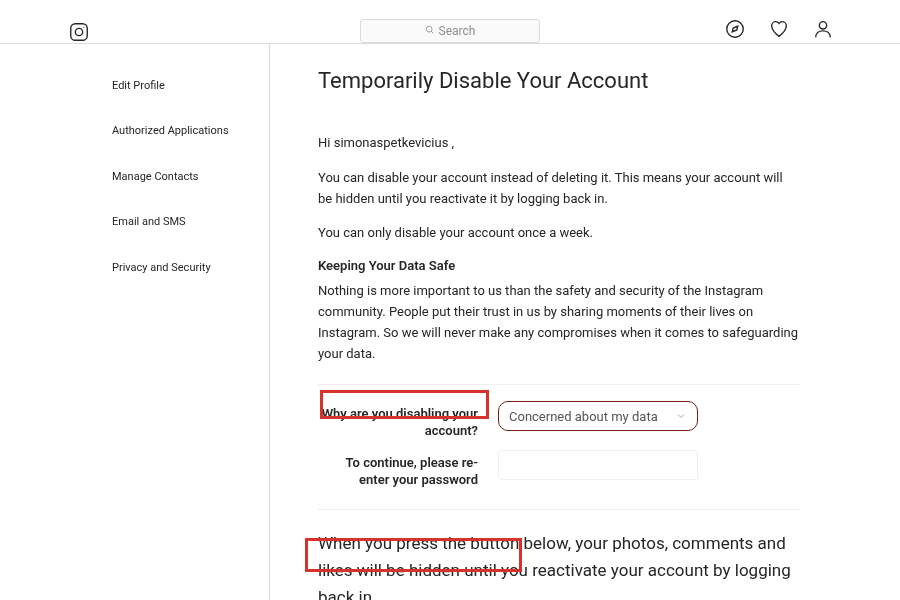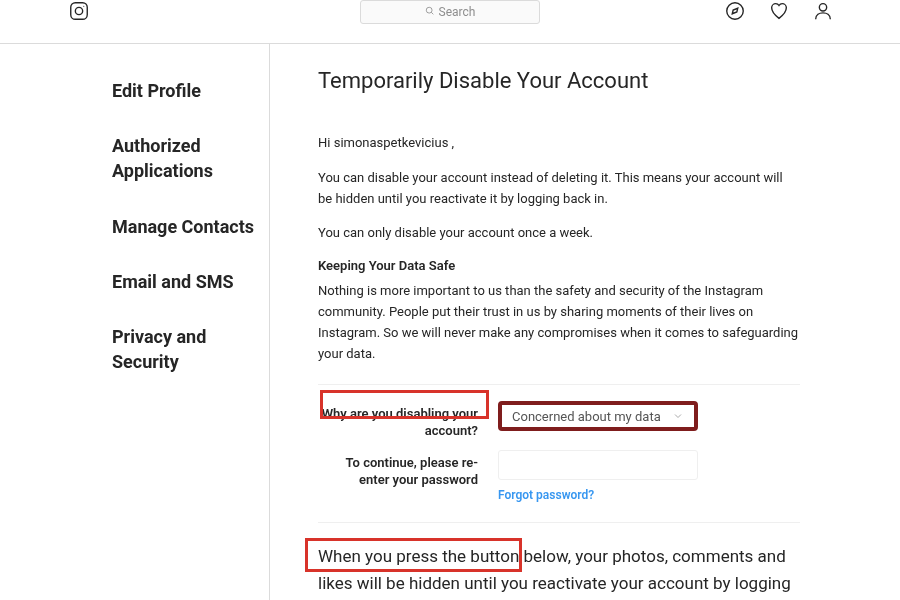--- a/index.html
+++ b/index.html
@@ -1,36 +1,36 @@
 <!DOCTYPE html>
 <html><head>
   <meta charset="utf-8">
   <style>
     *{box-sizing:border-box;margin:0;padding:0;}
     body{font-family:-apple-system,BlinkMacSystemFont,"Segoe UI",Roboto,Helvetica,Arial,sans-serif;color:#262626;background:#fff;font-size:14px;width:900px;height:600px;overflow:hidden;}
-    .topbar{height:44px;border-bottom:1px solid #dbdbdb;display:flex;align-items:flex-start;padding:0 60px;position:relative;}
+    .topbar{height:44px;border-bottom:1px solid #dbdbdb;display:flex;align-items:flex-end;padding:0 60px;position:relative;}
     .logo-wrap{width:200px;display:flex;align-items:center;padding-left:8px;}
     .search-wrap{position:absolute;left:50%;transform:translateX(-50%);}
     .search-box{background:#fafafa;border:1px solid #dbdbdb;border-radius:3px;width:180px;height:24px;display:flex;align-items:center;justify-content:center;font-size:12px;color:#8e8e8e;}
     .search-box span.ic{margin-right:4px;}
     .icons{position:absolute;right:66px;display:flex;align-items:center;gap:22px;}
     .icon-svg{width:22px;height:22px;stroke:#262626;stroke-width:1.5;fill:none;}
     .content{display:flex;padding:0 60px;}
     .sidebar{width:210px;border-right:1px solid #dbdbdb;padding:24px 0;height:556px;}
-    .sidebar-item{padding:10px 0 10px 52px;font-size:18px;cursor:pointer;line-height:1.4;margin-bottom:10px;font-weight:bold;}
+    .sidebar-item{padding:10px 0 10px 52px;font-size:11px;cursor:pointer;line-height:1.4;margin-bottom:10px;}
     .main{flex:1;padding:24px 40px 0 48px;height:556px;overflow:hidden;}
     h1{font-size:22px;font-weight:400;margin-bottom:40px;}
     .para{font-size:13px;line-height:1.6;margin-bottom:14px;color:#262626;}
     .bold{font-weight:400;}
     .subhead{font-weight:600;font-size:13px;margin-bottom:8px;margin-top:4px;}
     .divider{border-top:1px solid #efefef;margin:20px 0 16px 0;}
     .form-row{display:flex;align-items:flex-start;margin-bottom:10px;}
     .form-label{width:180px;text-align:right;font-weight:600;font-size:13px;padding-right:20px;padding-top:5px;line-height:1.3;}
     .form-field{flex:1;}
-    .select-box{width:200px;height:30px;border:4px solid #7f1d1d;border-radius:4px;display:flex;align-items:center;padding:0 10px;font-size:13px;color:#555;justify-content:space-between;cursor:pointer;}
+    .select-box{width:200px;height:30px;border:1px solid #7f1d1d;border-radius:10px;display:flex;align-items:center;padding:0 10px;font-size:13px;color:#555;justify-content:space-between;cursor:pointer;}
     .chev{width:12px;height:12px;stroke:#8e8e8e;stroke-width:1.5;fill:none;}
     .pw-input{width:200px;height:30px;border:1px solid #efefef;border-radius:3px;padding:0 8px;font-size:13px;}
     .forgot{color:#3897f0;font-size:12px;font-weight:600;margin-top:8px;display:inline-block;cursor:pointer;}
     .disable-btn{background:#cbe1f5;color:#fff;font-weight:600;font-size:13px;border:none;padding:8px 14px;border-radius:3px;cursor:not-allowed;}
     .red-box{border:3px solid #d8332a;}
     .red1{position:absolute;left:320px;top:390px;width:169px;height:29px;pointer-events:none;}
     .red2{position:absolute;left:305px;top:538px;width:217px;height:34px;pointer-events:none;}
     .note{font-size:17px;line-height:1.6;margin-top:20px;margin-bottom:18px;}
     .btn-wrap{padding:3px 0 0 3px;display:inline-block;}
   </style>
@@ -97,21 +97,20 @@
               <polyline points="6 9 12 15 18 9"></polyline>
             </svg>
         </div>
       </div>
     </div>
 
     <div class="form-row">
       <div class="form-label">To continue, please re-enter your password</div>
       <div class="form-field">
         <input type="password" class="pw-input" style="">
-        <div><a class="forgot">Forgot password?</a></div>
       </div>
     </div>
 
     <div class="divider"></div>
 
     <p class="note">When you press the button below, your photos, comments and likes will be hidden until you reactivate your account by logging back in.</p>
     <div class="btn-wrap"><button class="disable-btn">Temporarily Disable Account</button></div>
   </div>
 </div>
 

